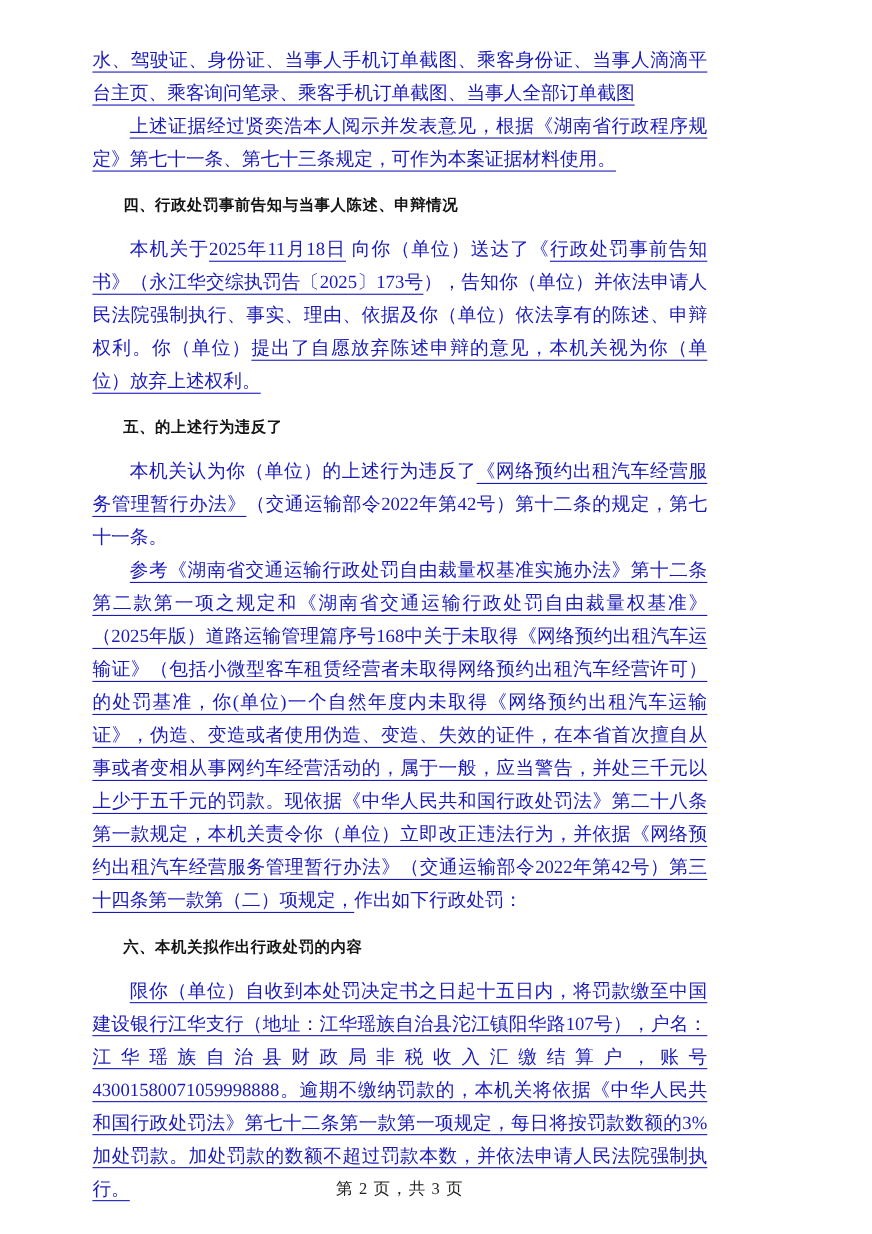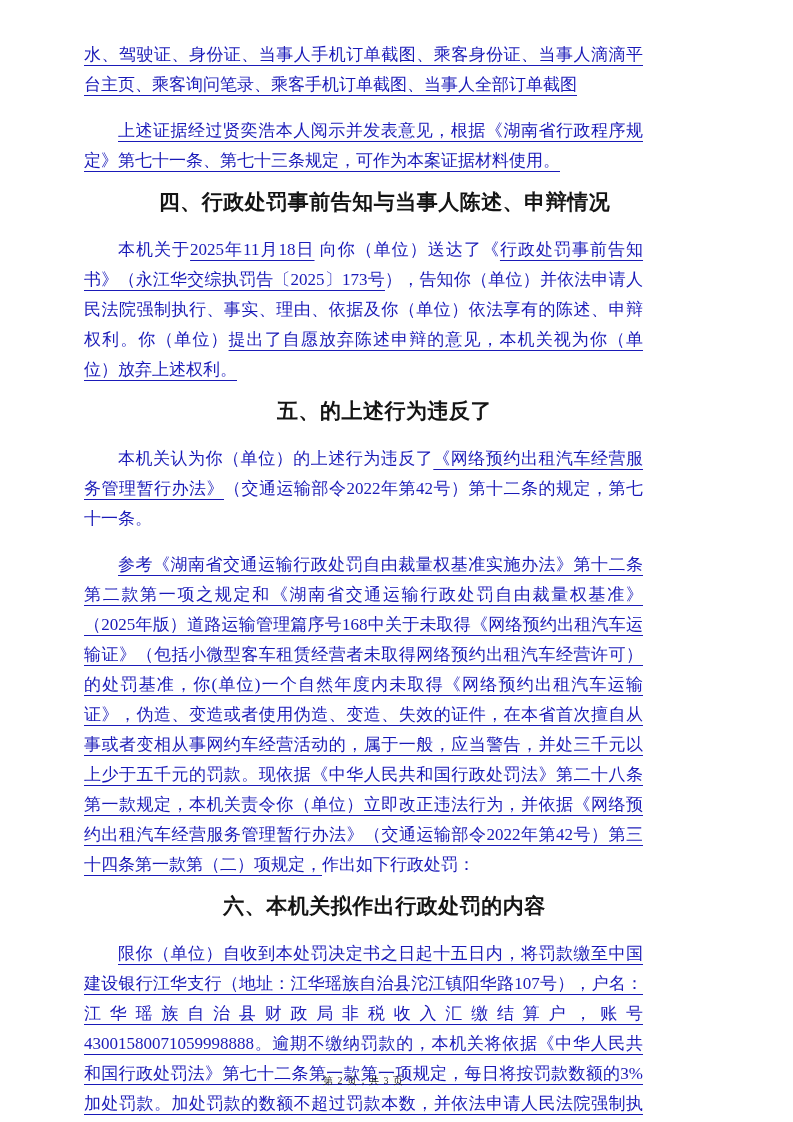--- a/index.html
+++ b/index.html
@@ -12,45 +12,45 @@
     box-sizing: border-box;
     padding: 40px 84px 0 84px;
     font-family: "Liberation Serif", "DejaVu Serif", serif;
     font-size: 17px;
     line-height: 30px;
     color: #1a1ab8;
     text-align: justify;
     overflow: hidden;
   }
   p { margin: 0; }
-  .ind { text-indent: 2em; margin-top: 16px; }
+  .ind { text-indent: 2em; }
   .heading {
-    font-family: Liberation Mono, monospace;
+    font-family: Liberation Serif, serif;
     font-weight: 700;
     color: #141414;
     text-indent: 2em;
     margin: 13px 0 9px 0;
-    font-size: 21px;
+    font-size: 14px;
     letter-spacing: 0.5px;
-    text-align: center;
+    text-align: left;
   }
   .heading-last { margin-top: 28px; }
   .u {
     text-decoration: underline;
     text-underline-offset: 5px;
     text-decoration-thickness: 1px;
   }
   .footer {
     position: absolute;
     left: 0;
     right: 0;
     bottom: 26px;
     text-align: center;
     color: #222222;
-    font-size: 10px;
+    font-size: 15px;
     letter-spacing: 1px;
     font-family: "Liberation Serif", "DejaVu Serif", serif;
     text-indent: 0;
   }
 </style>
 </head>
 <body>
 
 <div class="page">
 

